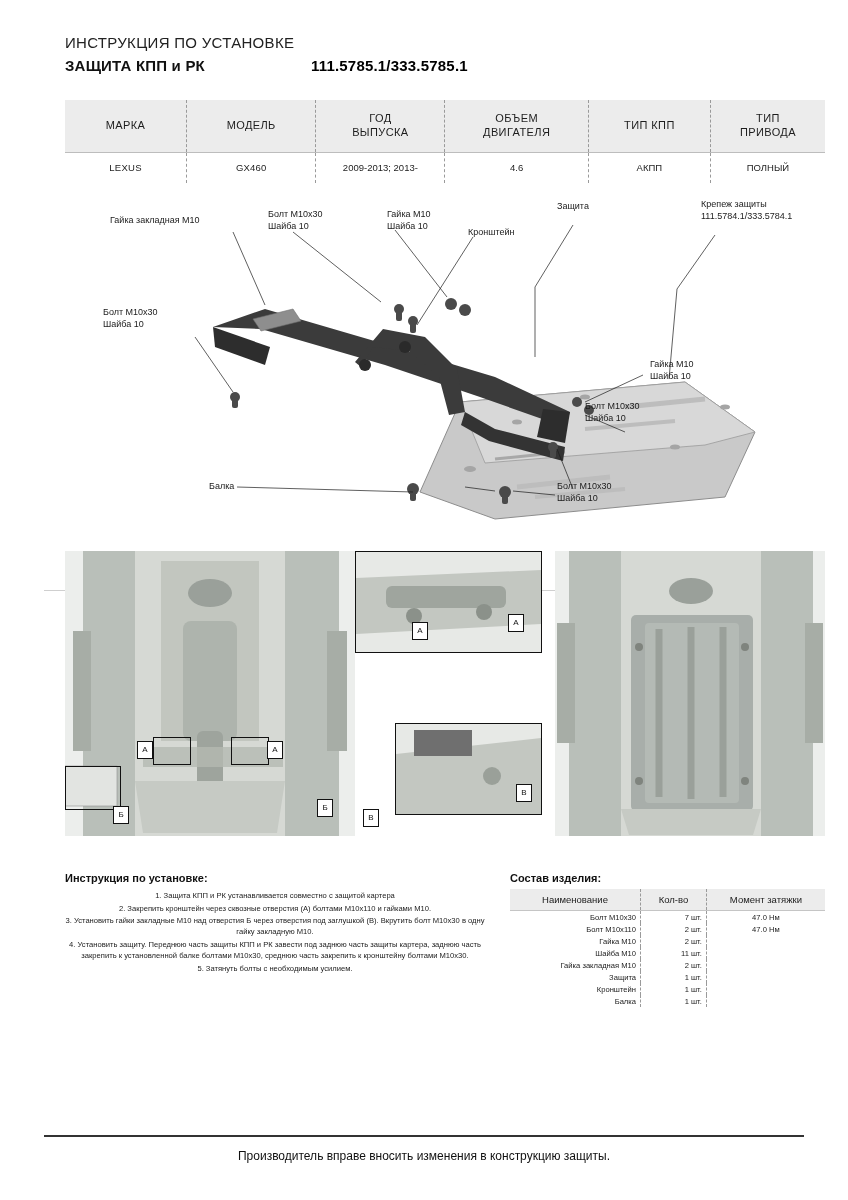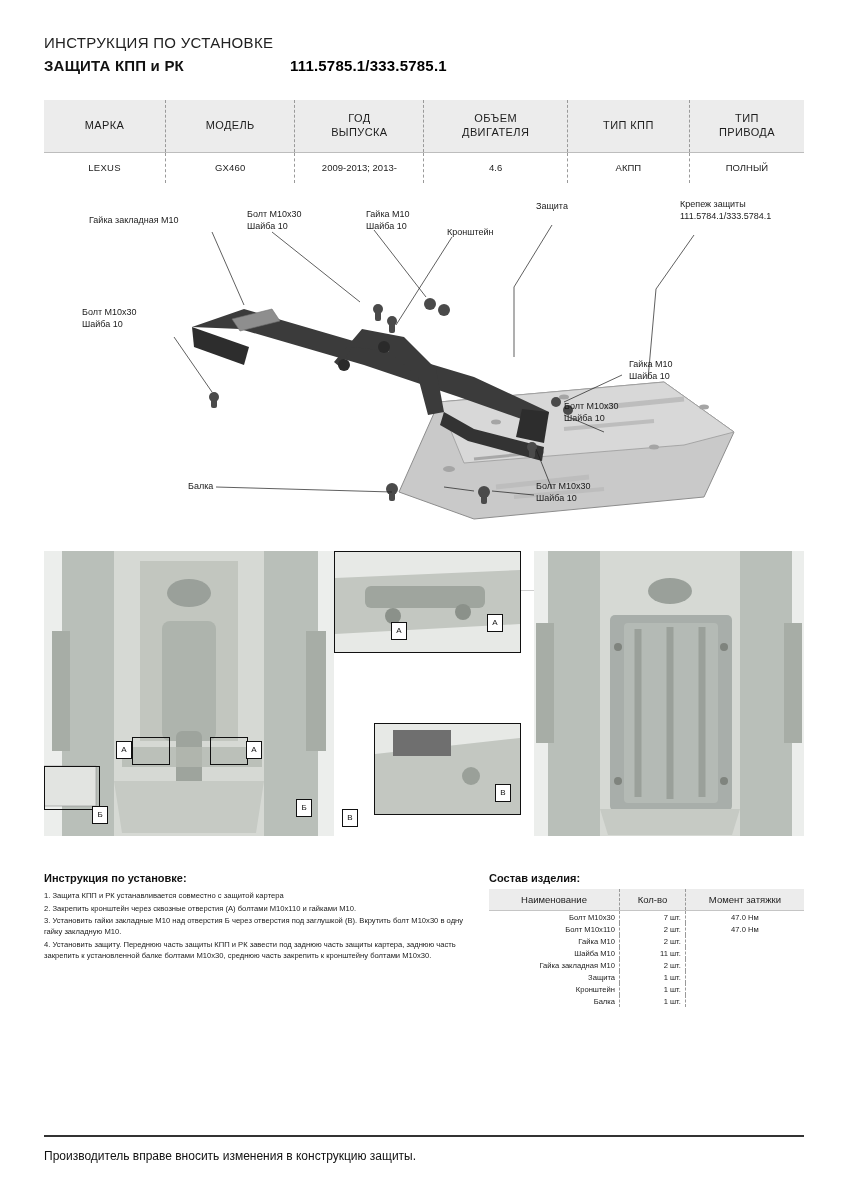--- a/index.html
+++ b/index.html
@@ -13,21 +13,21 @@
     font-family: "Liberation Sans", sans-serif;
     color: #1b1b1b;
     position: relative;
     overflow: hidden;
   }
   .page {
     position: relative;
     width: 848px;
     height: 1200px;
     box-sizing: border-box;
-    padding: 0 44px;
+    padding: 0 65px;
   }
 
   
   .header {
     padding-top: 34px;
   }
   .header-title {
     font-size: 15px;
     letter-spacing: 0.3px;
     color: #222;
@@ -150,20 +150,21 @@
     font-size: 11px;
     font-weight: bold;
     color: #111;
     margin-bottom: 6px;
   }
   .instr-list {
     font-size: 7.6px;
     color: #1b1b1b;
     line-height: 1.5;
     width: 420px;
+    text-align: center;
   }
   .instr-list div { margin-bottom: 1px; }
 
   .compose { width: 315px; }
   .compose-title {
     font-size: 11px;
     font-weight: bold;
     color: #111;
     margin-bottom: 5px;
   }
@@ -204,20 +205,21 @@
   .footer-rule {
     width: 760px;
     height: 2px;
     background: #333;
     margin-bottom: 10px;
   }
   .footer-line {
     font-size: 12px;
     color: #111;
     line-height: 1.55;
+    text-align: center;
   }
   .footer-line b { font-weight: bold; }
 </style>
 </head>
 <body>
 
 <div class="page">
 
   <div class="header">
     <div class="header-title">ИНСТРУКЦИЯ ПО УСТАНОВКЕ</div>
@@ -414,20 +416,21 @@
   </div>
 
   <div class="bottom">
     <div>
       <div class="instr-title">Инструкция по установке:</div>
       <div class="instr-list">
         <div>1. Защита КПП и РК устанавливается совместно с защитой картера</div>
         <div>2. Закрепить кронштейн через сквозные отверстия (А) болтами М10х110 и гайками М10.</div>
         <div>3. Установить гайки закладные М10 над отверстия Б через отверстия под заглушкой (В). Вкрутить болт М10х30 в одну гайку закладную М10.</div>
         <div>4. Установить защиту. Переднюю часть защиты КПП и РК завести под заднюю часть защиты картера, заднюю часть закрепить к установленной балке болтами М10х30, среднюю часть закрепить к кронштейну болтами М10х30.</div>
+        <div>5. Затянуть болты с необходимым усилием.</div>
       </div>
     </div>
 
     <div class="compose">
       <div class="compose-title">Состав изделия:</div>
       <table class="compose-table">
         <thead>
           <tr>
             <th style="width:42%">Наименование</th>
             <th style="width:20%">Кол-во</th>

